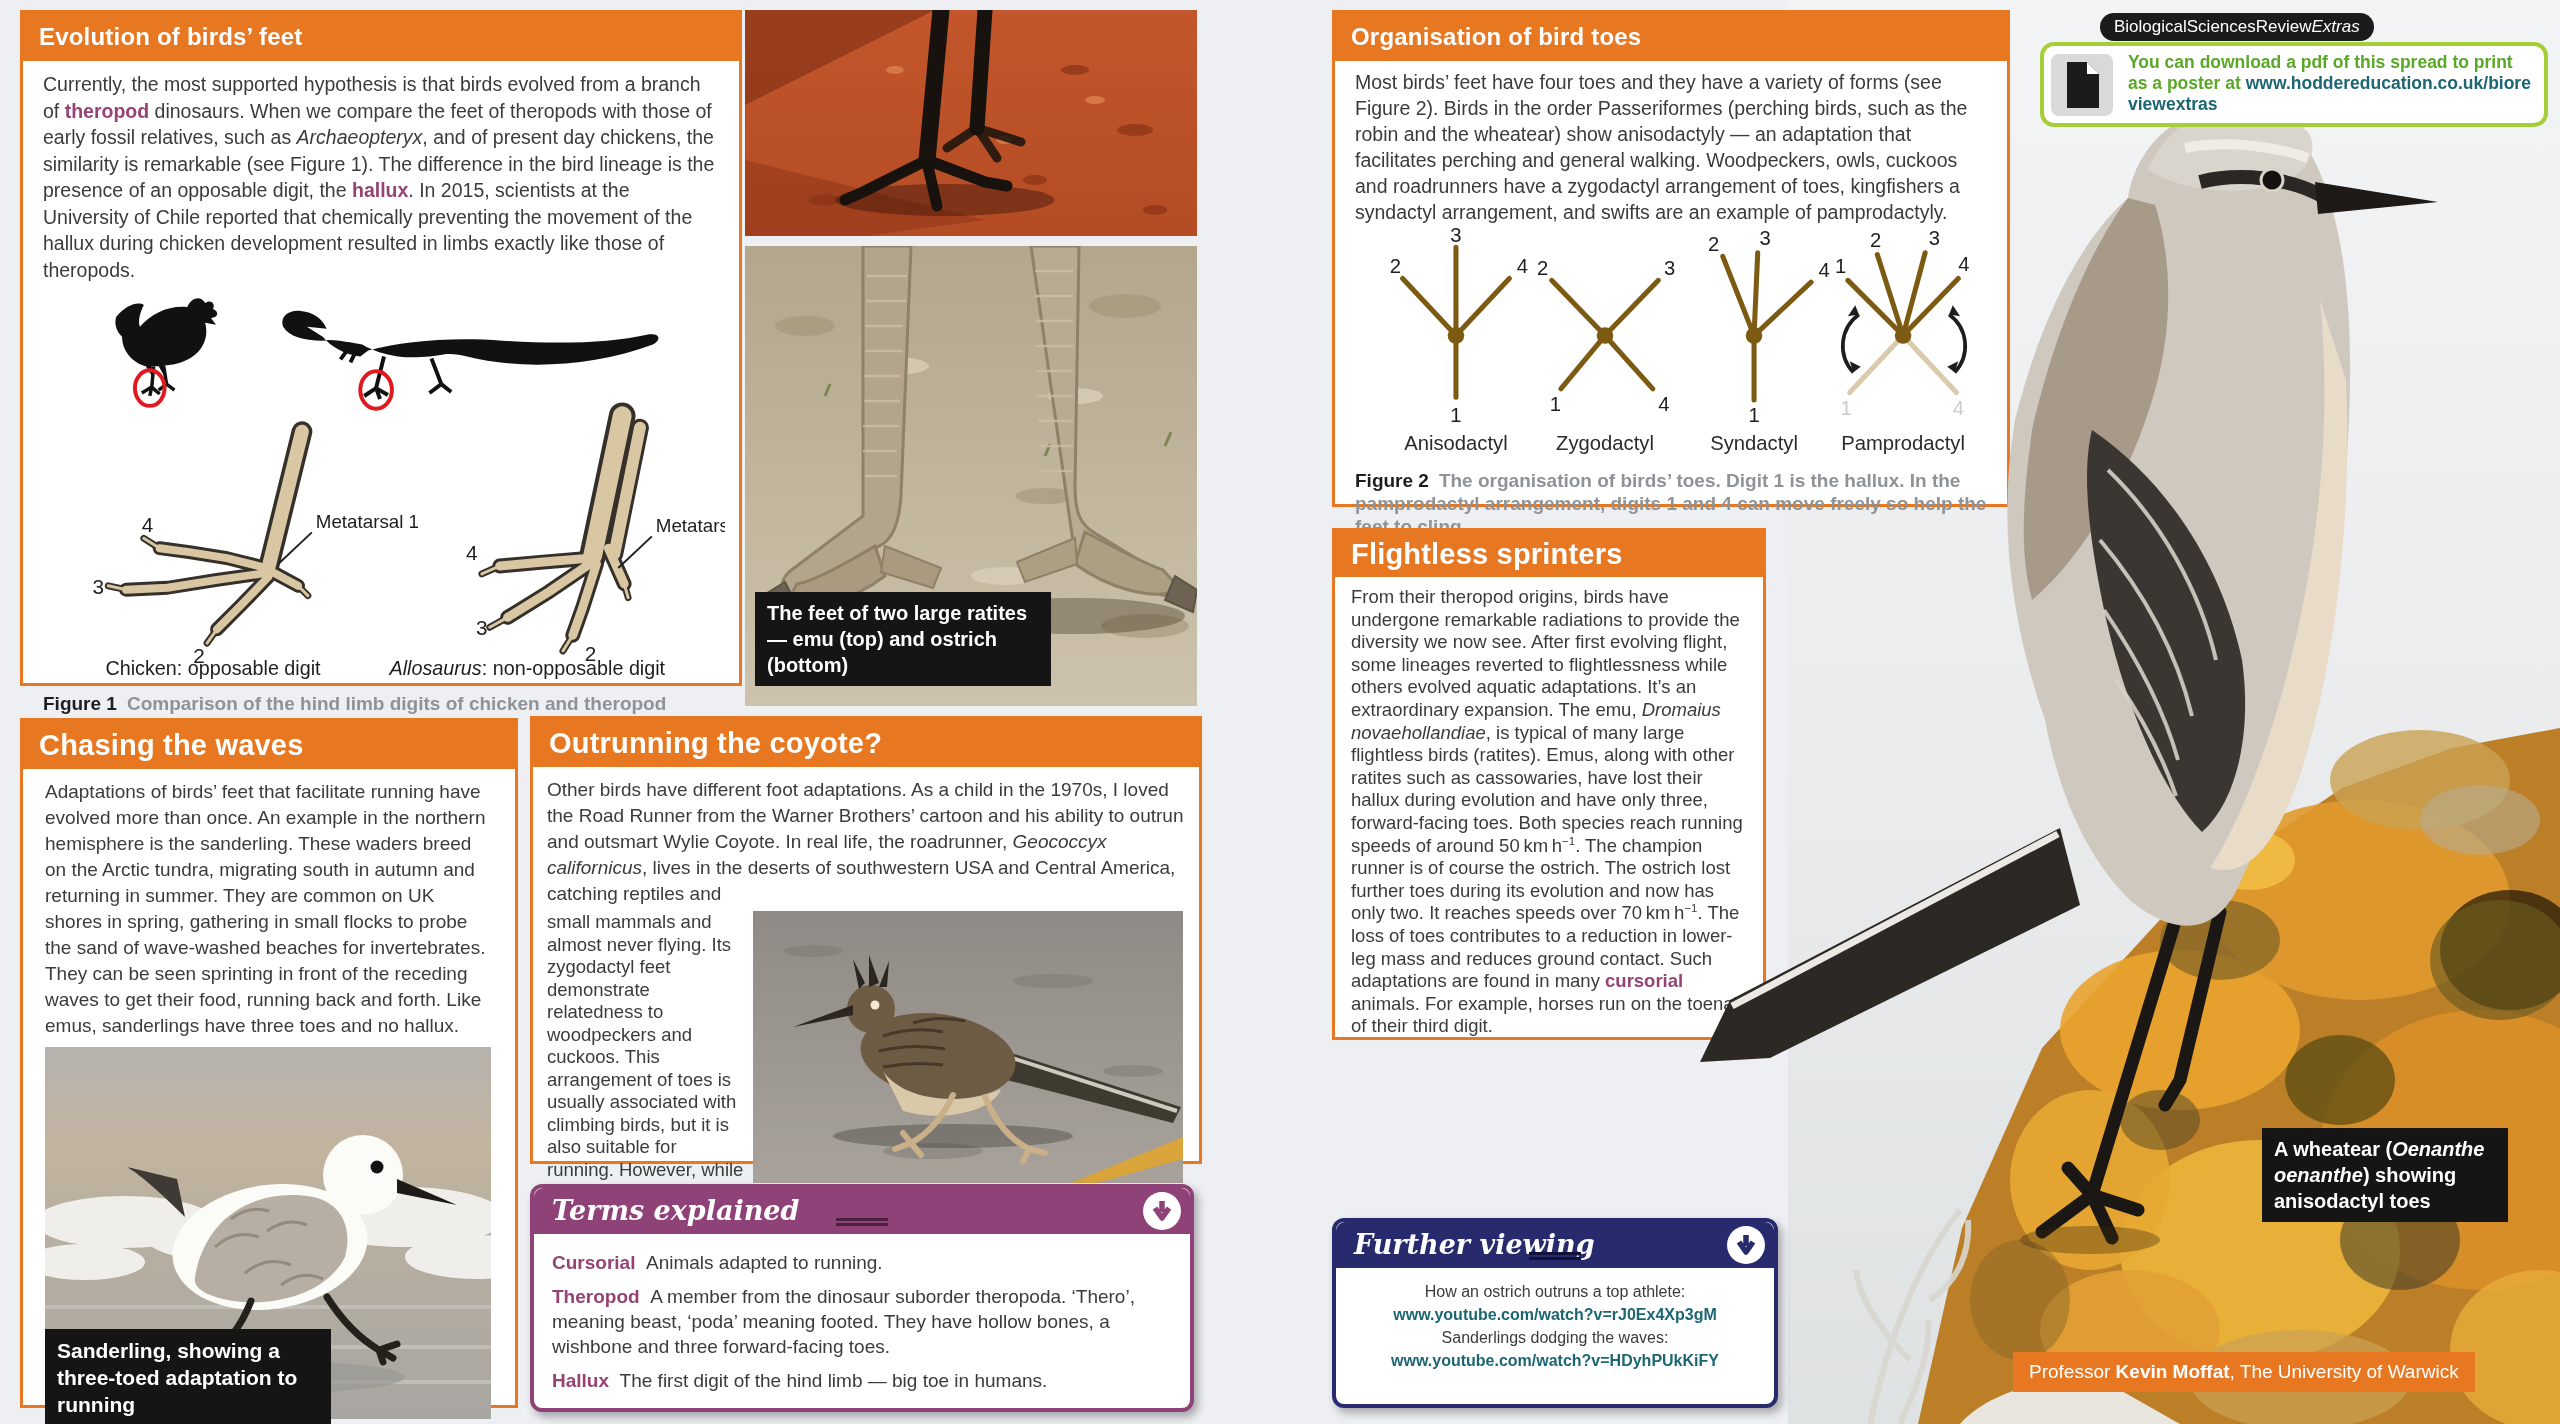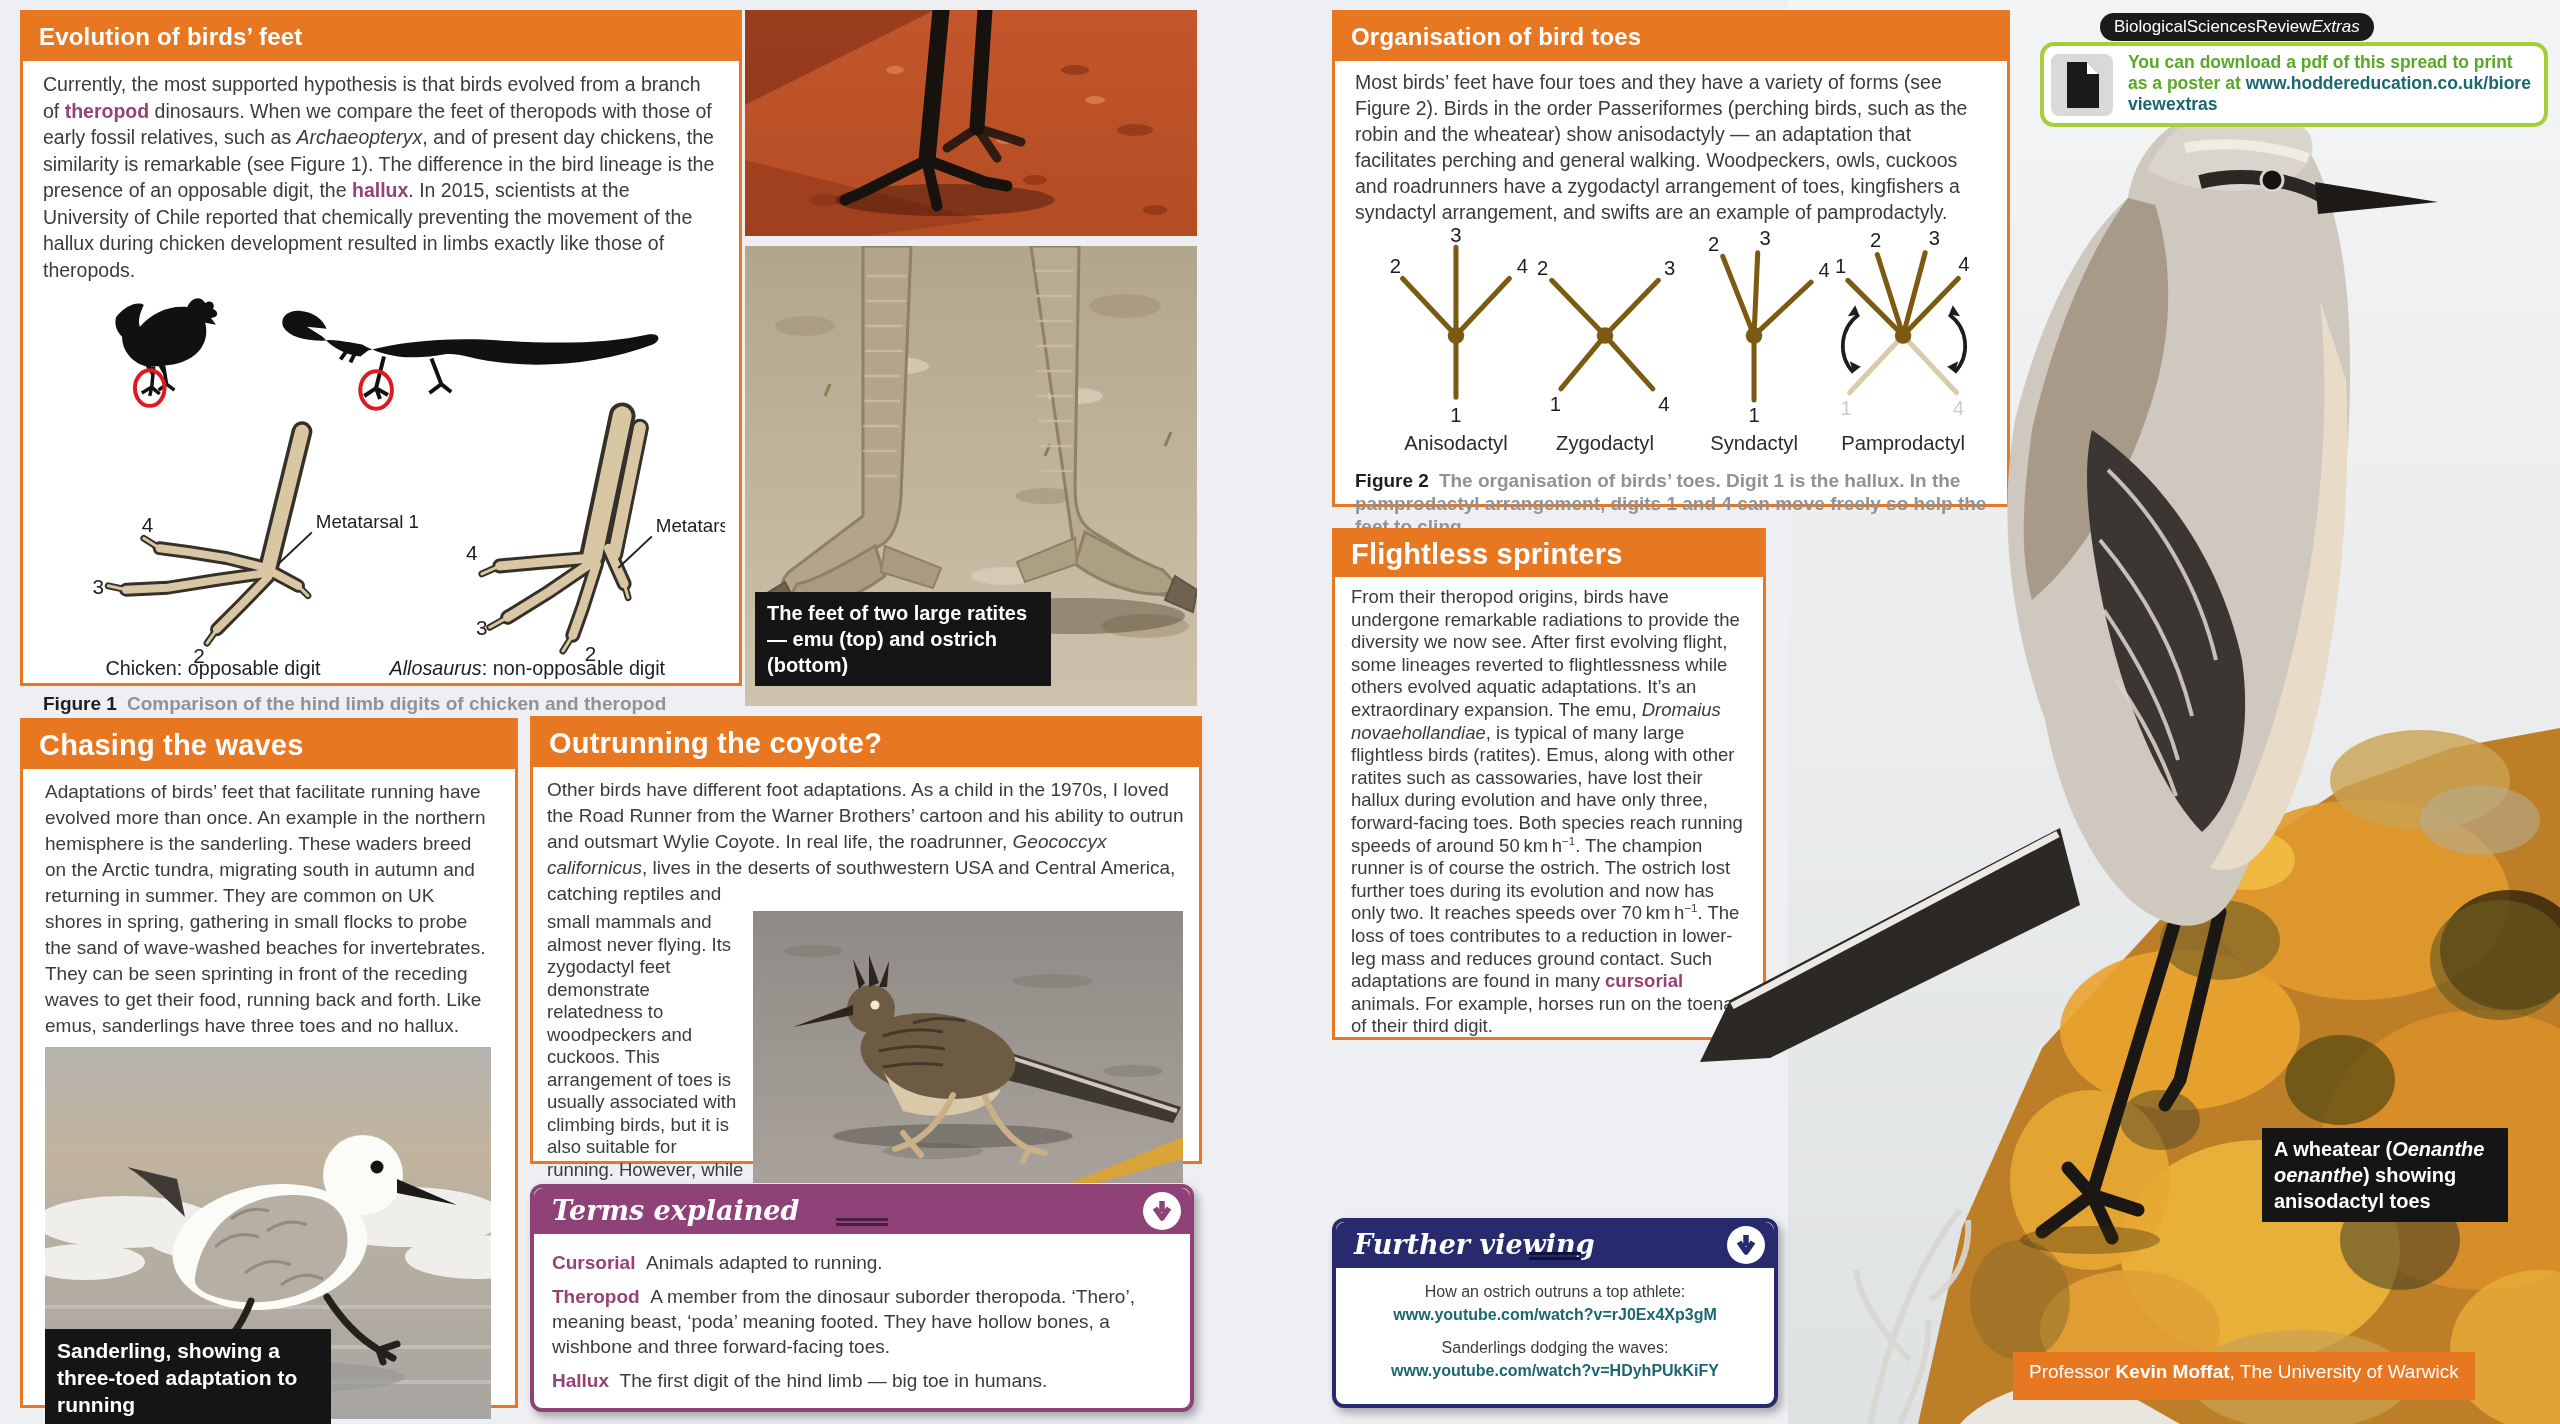--- a/index.html
+++ b/index.html
@@ -33,21 +33,21 @@
   .teal{color:#1c6672;font-weight:bold;word-break:break-all;}
   .figcap{font-weight:bold;color:#8f9296;font-size:19px;line-height:23px;margin-top:6px;}
   .figcap .fl{color:#1e1e1e;padding-right:10px;}
   p{margin:0;}
   
   .pcap{position:absolute;background:#151515;color:#fff;font-weight:bold;font-size:20px;
         line-height:26px;padding:8px 12px;}
   
   .photoframe{position:absolute;}
   .credit{position:absolute;left:2013px;top:1352px;z-index:6;background:#e87722;color:#fff;
-          font-size:19px;line-height:40px;height:48px;padding:0 16px;}
+          font-size:19px;line-height:40px;height:40px;padding:0 16px;}
   .badge{position:absolute;left:2100px;top:13px;z-index:6;background:#1b1b1b;color:#fff;
          font-size:17px;line-height:28px;padding:0 14px;border-radius:14px;}
   .greenbox{position:absolute;left:2040px;top:42px;width:508px;z-index:6;background:#fff;
             border:4px solid #a6ce39;border-radius:14px;box-sizing:border-box;padding:6px 10px 8px 84px;min-height:82px;}
   .greenbox .icon{position:absolute;left:7px;top:8px;width:62px;height:62px;background:#d9d9d9;
             border-radius:8px;}
   .greenbox .txt{font-size:17.5px;line-height:21px;}
   .layer-bird{position:absolute;left:1660px;top:0;width:900px;height:1424px;z-index:5;pointer-events:none;}
   .layer-sky{position:absolute;left:1660px;top:0;width:900px;height:1424px;z-index:0;}
   .z2{z-index:2;}
@@ -450,21 +450,21 @@
       <span class="tab" style="border-top-color:#11123a;"></span>
       <span class="dl">
         <svg width="24" height="24" viewBox="0 0 24 24">
             <path d="M12,2 V13 M5,9 L12,19 L19,9" stroke="#272a6d" stroke-width="5.5" fill="none" stroke-linejoin="round"></path>
           </svg>
       </span>
     </div>
     <div class="rbd" style="font-size:16px;line-height:23px;text-align:center;">
       <p><span>How an ostrich outruns a top athlete:</span><br>
         <span class="teal">www.youtube.com/watch?v=rJ0Ex4Xp3gM</span></p>
-      <p style="margin-top:10px;"><span>Sanderlings dodging the waves:</span><br>
+      <p style=""><span>Sanderlings dodging the waves:</span><br>
         <span class="teal">www.youtube.com/watch?v=HDyhPUkKiFY</span></p>
     </div>
   </section>
 
   <div class="layer-bird">
     <svg width="900" height="1424" viewBox="0 0 900 1424">
 
       <path d="M400,828 L70,1000 L40,1062 L110,1058 L420,905 Z" fill="#2c2925"></path>
       <path d="M398,834 L72,1006" stroke="#ece9e4" stroke-width="7" fill="none"></path>
 

